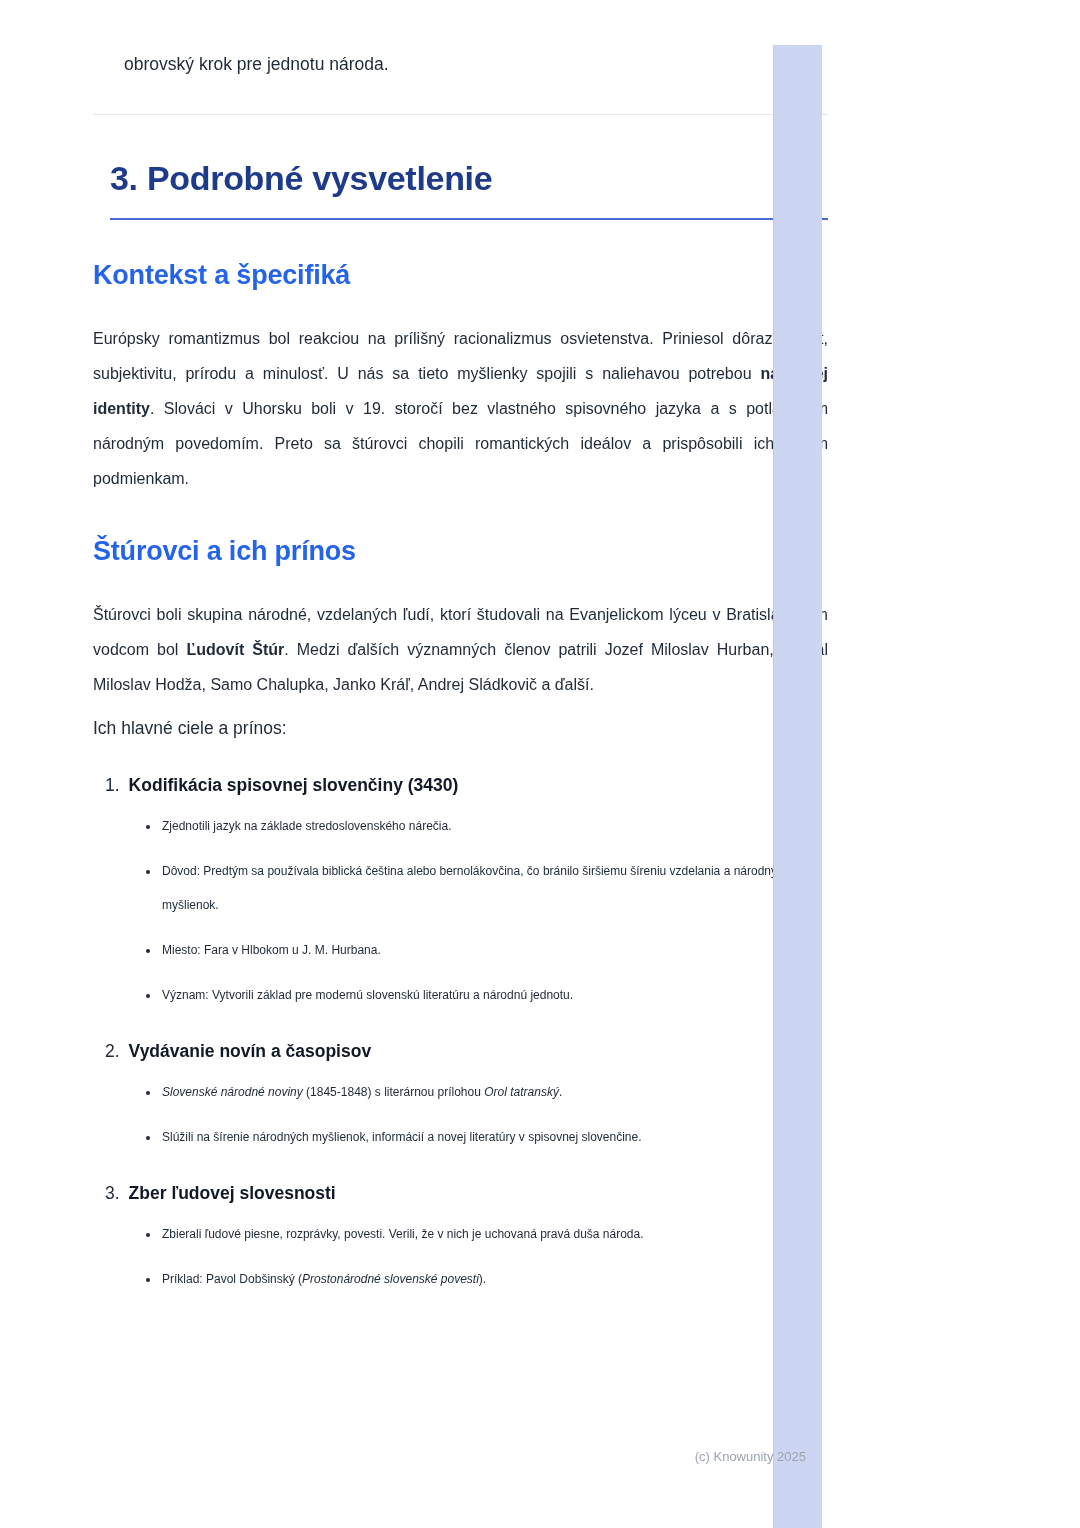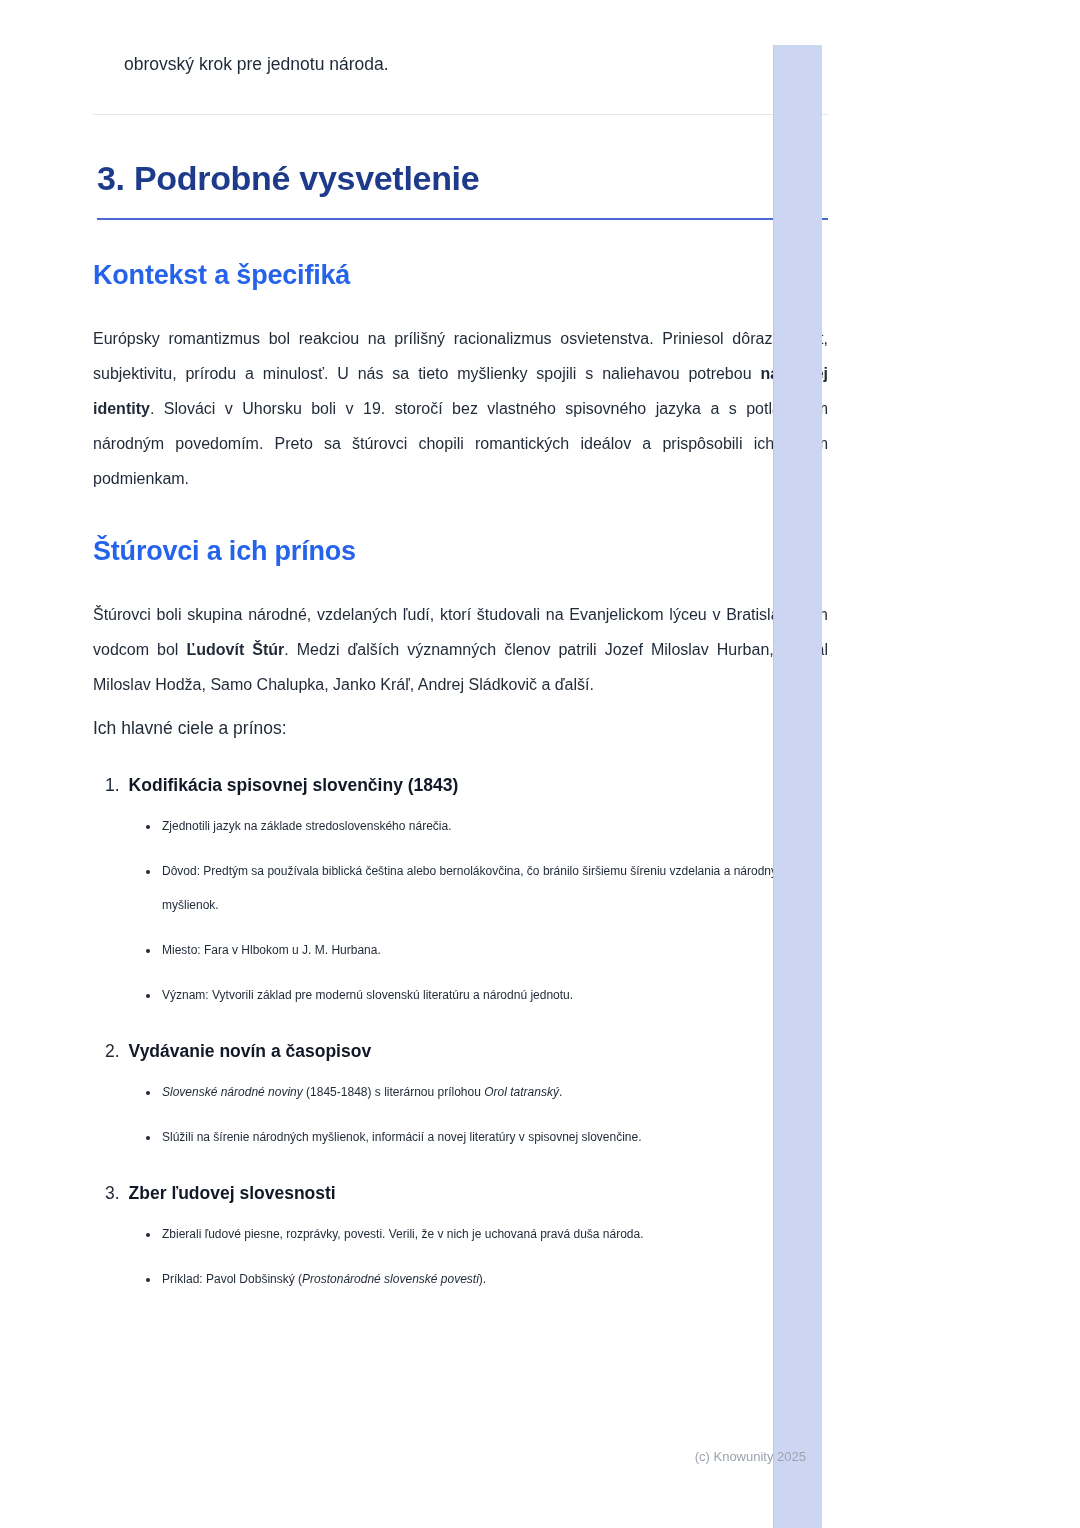--- a/index.html
+++ b/index.html
@@ -29,21 +29,21 @@
     color: #1f2937;
   }
 
   .divider {
     border: none;
     border-top: 1px solid #e5e7eb;
     margin: 36px 0 0 0;
   }
 
   h1.section-title {
-    margin: 44px 0 0 4px;
+    margin: 44px 0 0 17px;
     font-size: 34px;
     font-weight: 700;
     letter-spacing: -0.3px;
     color: #1e3a8a;
     padding-bottom: 20px;
     border-bottom: 2px solid #4a69d2;
   }
 
   h2.sub-heading {
     margin: 40px 0 0 0;
@@ -161,21 +161,21 @@
 
     <p class="para"><span>Štúrovci boli skupina národné, vzdelaných ľudí, ktorí študovali na Evanjelickom lýceu v Bratislave. Ich vodcom bol </span><span class="b">Ľudovít Štúr</span><span>. Medzi ďalších významných členov patrili Jozef Miloslav Hurban, Michal Miloslav Hodža, Samo Chalupka, Janko Kráľ, Andrej Sládkovič a ďalší.</span></p>
 
     <p class="lead">Ich hlavné ciele a prínos:</p>
 
     <ol class="goals-list">
 
       <li class="list-item">
         <div class="item-title-row">
           <span class="item-number">1.</span>
-          <span class="item-title">Kodifikácia spisovnej slovenčiny (1843)</span>
+          <span class="item-title">Kodifikácia spisovnej slovenčiny (3430)</span>
         </div>
         <ul class="bullets">
           <li><span>Zjednotili jazyk na základe stredoslovenského nárečia.</span></li>
           <li><span>Dôvod: Predtým sa používala biblická čeština alebo bernolákovčina, čo bránilo širšiemu šíreniu vzdelania a národných myšlienok.</span></li>
           <li><span>Miesto: Fara v Hlbokom u J. M. Hurbana.</span></li>
           <li><span>Význam: Vytvorili základ pre modernú slovenskú literatúru a národnú jednotu.</span></li>
         </ul>
       </li>
 
       <li class="list-item">

